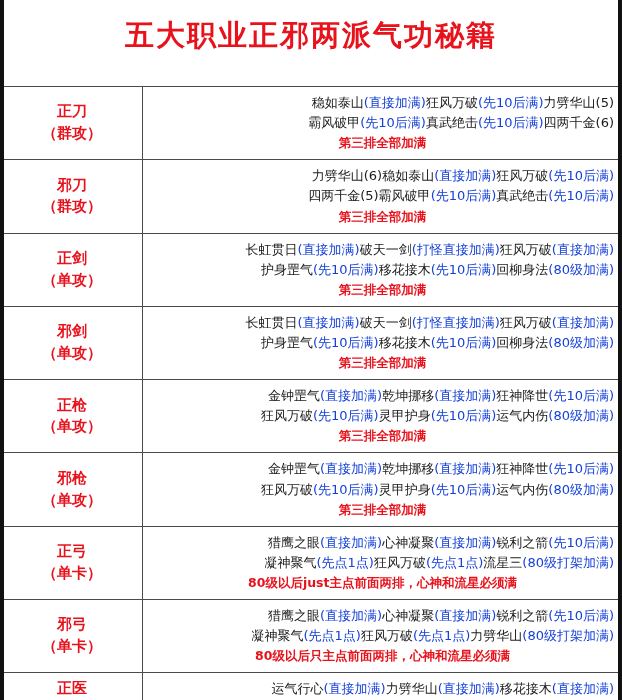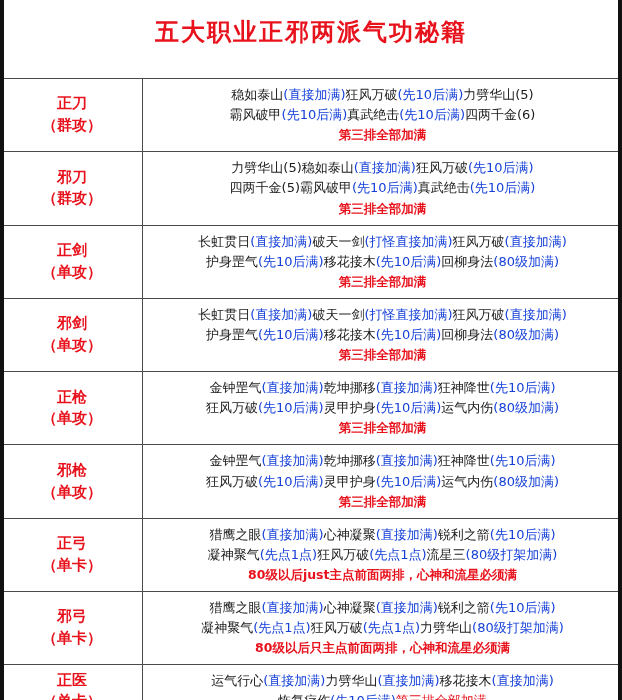--- a/index.html
+++ b/index.html
@@ -28,21 +28,21 @@
     height: 700px;
     background: #111111;
   }
   .edge.left { left: 0; }
   .edge.right { right: 0; }
 
   .title {
     text-align: center;
     color: #e8121c;
     font-weight: bold;
-    font-size: 24px;
+    font-size: 29px;
     letter-spacing: 2px;
     padding: 16px 0 14px 0;
     font-family: "DejaVu Serif", serif;
   }
 
   table.grid {
     border-collapse: collapse;
     width: 620px;
     margin: 16px auto;
     table-layout: fixed;
@@ -63,20 +63,21 @@
   }
   td.body {
     padding: 6px 6px 6px 8px;
     text-align: center;
   }
   .line {
     font-size: 13px;
     line-height: 1.55;
     color: #1a1a1a;
     white-space: nowrap;
+    text-align: right;
   }
   .line .b { color: #1540d8; }
   .line .r { color: #e8121c; }
   .note {
     font-size: 12.5px;
     line-height: 1.6;
     color: #e8121c;
     font-weight: bold;
     white-space: nowrap;
   }
@@ -103,21 +104,21 @@
             <div class="line"><span>霸风破甲</span><span class="b">(先10后满)</span><span>真武绝击</span><span class="b">(先10后满)</span><span>四两千金(6)</span></div>
             <div class="note">第三排全部加满</div>
           </td>
         </tr>
         <tr>
           <td class="cat">
             <span class="sub">邪刀</span>
             <span class="sub">（群攻）</span>
           </td>
           <td class="body">
-            <div class="line"><span>力劈华山(5)稳如泰山</span><span class="b">(直接加满)</span><span>狂风万破</span><span class="b">(先10后满)</span></div>
+            <div class="line"><span>力劈华山(6)稳如泰山</span><span class="b">(直接加满)</span><span>狂风万破</span><span class="b">(先10后满)</span></div>
             <div class="line"><span>四两千金(5)霸风破甲</span><span class="b">(先10后满)</span><span>真武绝击</span><span class="b">(先10后满)</span></div>
             <div class="note">第三排全部加满</div>
           </td>
         </tr>
         <tr>
           <td class="cat">
             <span class="sub">正剑</span>
             <span class="sub">（单攻）</span>
           </td>
           <td class="body">

